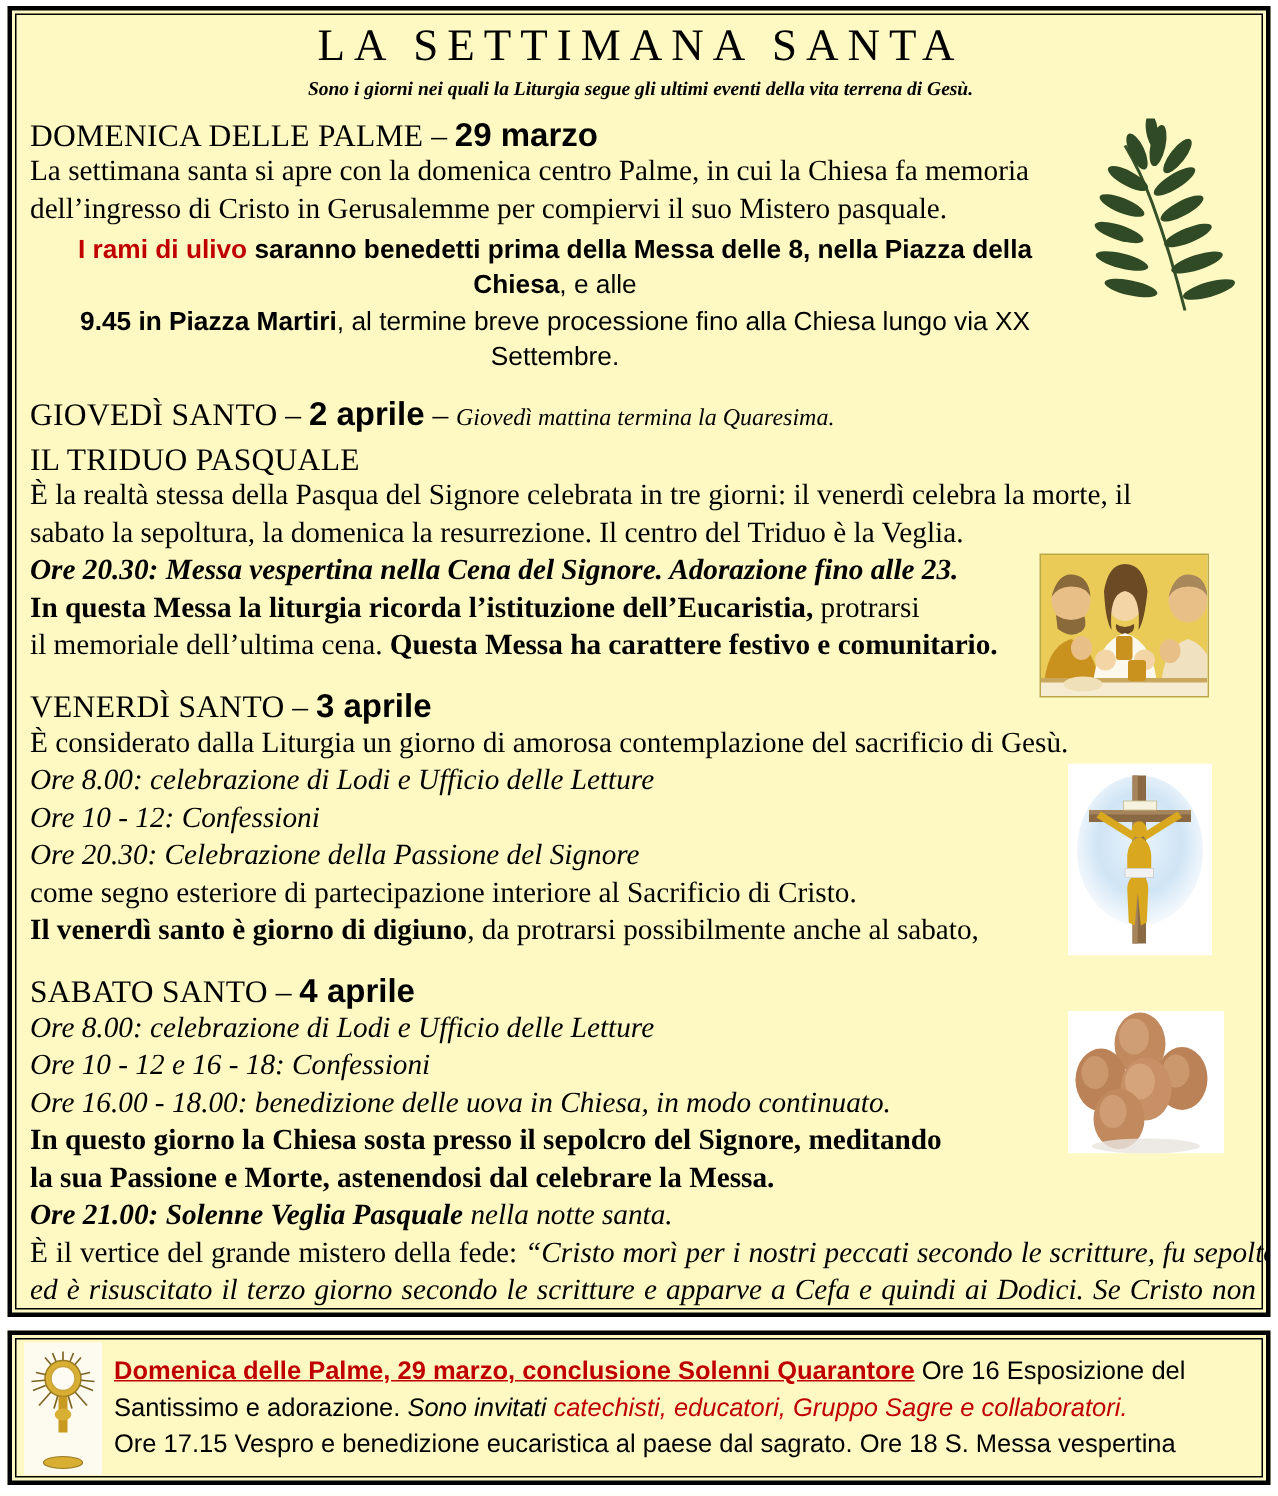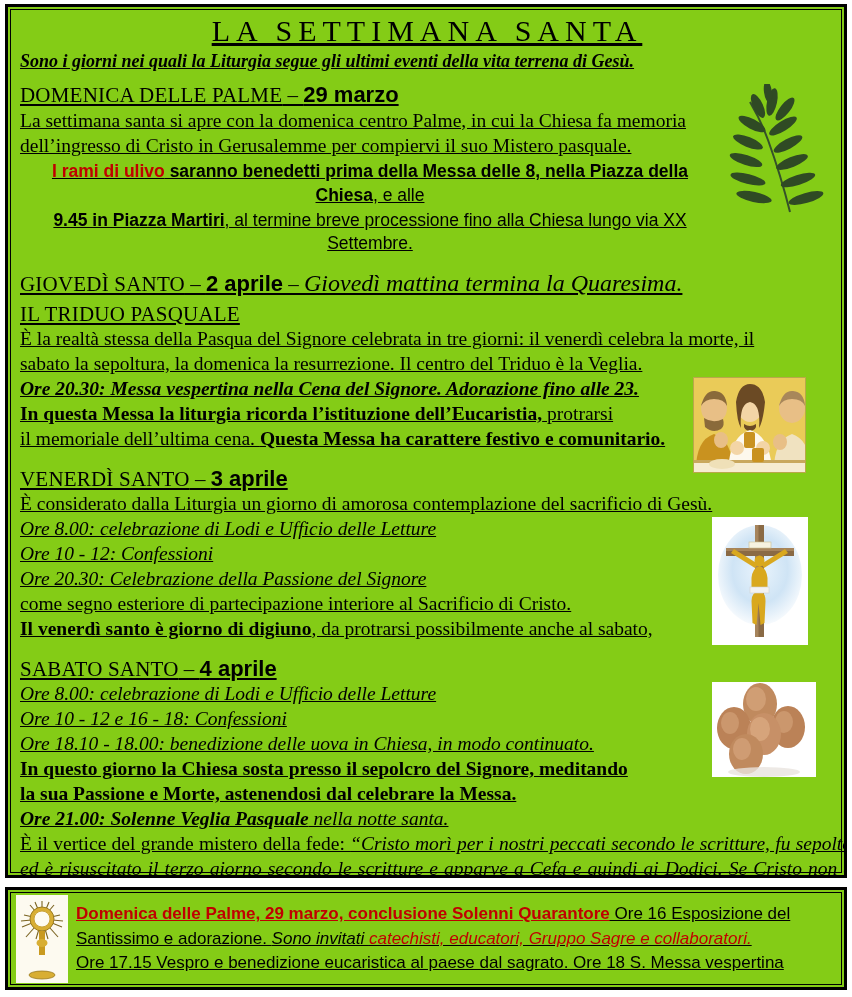--- a/index.html
+++ b/index.html
@@ -20,22 +20,21 @@
     box-sizing: border-box;
     padding: 4px 5px 3px 5px;
     display: flex;
     flex-direction: column;
   }
   
   .frame {
     border: 3px solid #000;
     box-sizing: border-box;
     position: relative;
-    background: #84cc16;
-    text-decoration: underline;
+    background: #fef9c3;
   }
   .frame::after {
     content: "";
     position: absolute;
     left: 2px; top: 2px; right: 2px; bottom: 2px;
     border: 1px solid #000;
     pointer-events: none;
   }
   .main-frame {
     flex: 0 0 auto;
@@ -54,37 +53,37 @@
   .doc-title {
     text-align: center;
     font-size: 30px;
     letter-spacing: 6px;
     font-weight: normal;
     line-height: 1.08;
     margin: 2px 0 0 0;
     font-family: "Liberation Serif", "DejaVu Serif", serif;
   }
   .doc-subtitle {
-    text-align: left;
+    text-align: center;
     font-style: italic;
     font-weight: bold;
-    font-size: 18px;
+    font-size: 13px;
     margin: 5px 0 2px 0;
     line-height: 1.1;
   }
   .sec { position: relative; }
   .hd {
     font-size: 21px;
     line-height: 1.2;
     margin: 0;
     white-space: nowrap;
   }
   .hd .hd-main { font-weight: normal; letter-spacing: .2px; }
   .hd .hd-sans { font-family: "Liberation Sans", "DejaVu Sans", sans-serif; font-weight: bold; font-size: 22px; }
-  .hd .hd-ital { font-style: italic; font-size: 24px; }
+  .hd .hd-ital { font-style: italic; font-size: 16px; }
 
   p.ln {
     font-size: 19.5px;
     line-height: 1.28;
     margin: 0;
   }
   p.ln.just { text-align: justify; }
   .ital { font-style: italic; }
   .bold { font-weight: bold; }
   .red { color: #c00000; }
@@ -305,21 +304,21 @@
               <ellipse cx="52" cy="52" rx="17" ry="21" fill="#c79067"></ellipse>
               <ellipse cx="48" cy="47" rx="10" ry="12" fill="#dbab82" opacity="0.75"></ellipse>
               <ellipse cx="34" cy="72" rx="17" ry="20" fill="#c08a5e"></ellipse>
               <ellipse cx="30" cy="67" rx="9" ry="11" fill="#d5a47c" opacity="0.7"></ellipse>
               <ellipse cx="52" cy="90" rx="36" ry="5" fill="#e9e4de" opacity="0.8"></ellipse>
             </g>
           </svg>
         </div>
         <p class="ln ital text-col">Ore 8.00: celebrazione di Lodi e Ufficio delle Letture</p>
         <p class="ln ital text-col">Ore 10 - 12 e 16 - 18: Confessioni</p>
-        <p class="ln ital text-col">Ore 18.10 - 18.00: benedizione delle uova in Chiesa, in modo continuato.</p>
+        <p class="ln ital text-col">Ore 16.00 - 18.00: benedizione delle uova in Chiesa, in modo continuato.</p>
         <p class="ln bold text-col">In questo giorno la Chiesa sosta presso il sepolcro del Signore, meditando</p>
         <p class="ln bold text-col">la sua Passione e Morte, astenendosi dal celebrare la Messa.</p>
       </div>
 
       <p class="ln ital text-col-wide"><span class="bold">Ore 21.00: Solenne Veglia Pasquale</span><span> nella notte santa.</span></p>
       <p class="ln just text-col-wide"><span>È il vertice del grande mistero della fede: </span><span class="ital">“Cristo morì per i nostri peccati secondo le scritture, fu sepolto ed è risuscitato il terzo giorno secondo le scritture e apparve a Cefa e quindi ai Dodici. Se Cristo non è risuscitato, allora vana è la nostra fede!”</span><span> (1Cor 15,4-5.14)</span></p>
     </div>
 
   </div>
 

